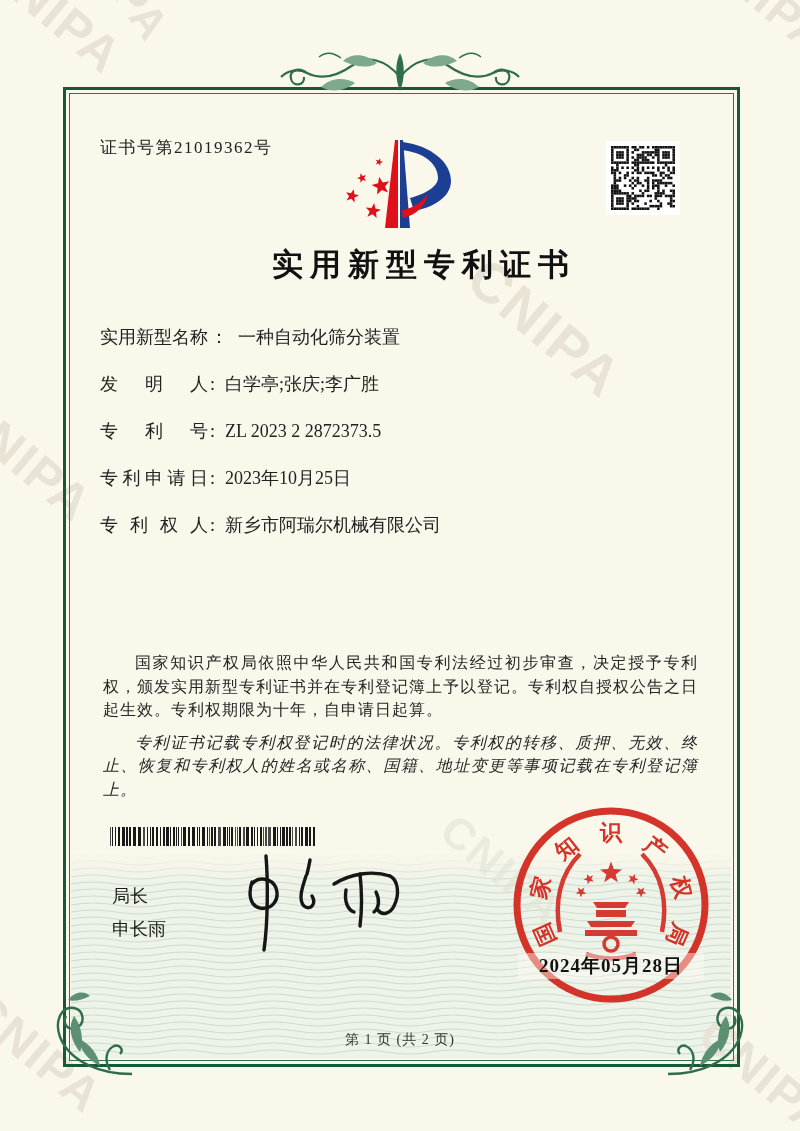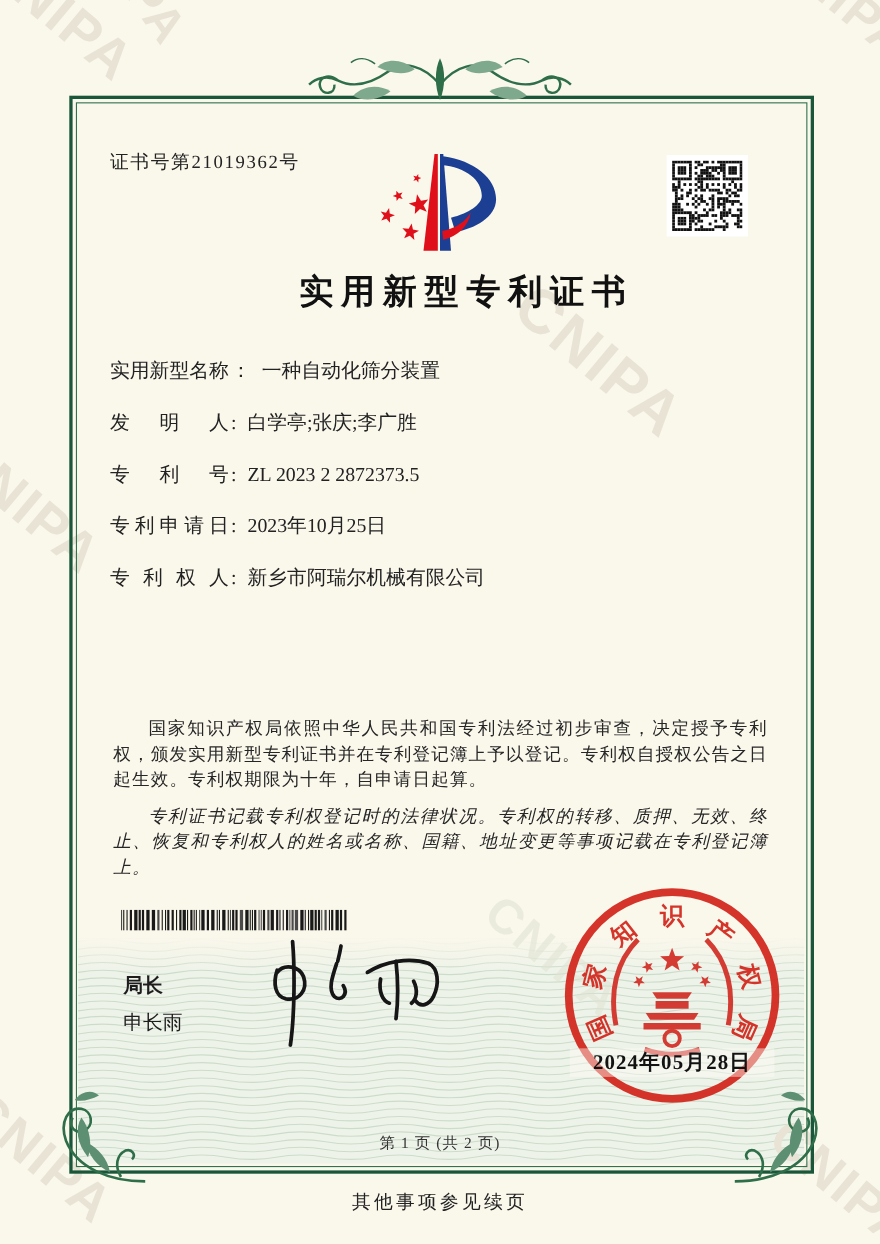--- a/index.html
+++ b/index.html
@@ -28,21 +28,21 @@
   .fields{left:100px;top:314px;width:624px;font-size:18px;color:#222;}
   .frow{height:47px;line-height:47px;white-space:nowrap;}
   .flab{display:inline-block;width:108px;text-align:justify;text-align-last:justify;}
   .fcolon{display:inline-block;margin:0 10px 0 2px;}
   .fgap{margin-left:26px;}
   .paras{left:100px;top:648px;width:601px;font-size:16px;line-height:23.5px;
          letter-spacing:1px;text-align:justify;color:#262626;}
   .paras p{margin:3px;text-indent:2em;}
   .paras p + p{margin-top:9px;font-style:italic;}
   .barcode{left:110px;top:827px;}
-  .sig-title{left:112px;top:884px;font-family:"Liberation Sans", sans-serif;font-size:18px;color:#1d1d1d;font-weight:bold;}
+  .sig-title{left:112px;top:884px;font-family:"Liberation Sans", sans-serif;font-size:18px;color:#1d1d1d;}
   .sig-name{left:112px;top:917px;font-family:"Liberation Sans", sans-serif;font-size:18px;color:#1d1d1d;}
   .sig-svg{left:222px;top:850px;}
   .seal-svg{left:508px;top:802px;}
   .seal-date{left:518px;top:953px;width:186px;text-align:center;font-size:19px;font-weight:bold;
              color:#121212;background:rgba(253,251,243,.45);letter-spacing:1px;z-index:5;}
   .page-no{left:0;top:1031px;width:100%;text-align:center;font-size:14px;letter-spacing:1px;color:#333;}
   .continuation{left:0;top:1081px;width:100%;text-align:center;font-size:17px;letter-spacing:3px;color:#222;}
 </style>
 </head>
 <body>
@@ -590,15 +590,14 @@
             <polygon points="127.1,71.9 127.0,75.8 130.5,77.5 126.7,78.5 126.2,82.4 124.1,79.1 120.3,79.8 122.7,76.8 120.8,73.4 124.5,74.7"></polygon>
             <polygon points="69.9,85.5 73.1,87.7 76.4,85.6 75.2,89.3 78.2,91.8 74.3,91.9 72.8,95.5 71.6,91.8 67.7,91.6 70.8,89.2"></polygon>
             <polygon points="136.1,85.5 135.2,89.2 138.3,91.6 134.4,91.8 133.2,95.5 131.7,91.9 127.8,91.8 130.8,89.3 129.6,85.6 132.9,87.7"></polygon>
           </g>
       </g>
     </g>
   </svg>
   <div class="abs seal-date">2024年05月28日</div>
 
   <div class="abs page-no">第 1 页 (共 2 页)</div>
-  <div class="abs continuation">其他事项参见续页</div>
 
 </div>
 
 </body></html>

